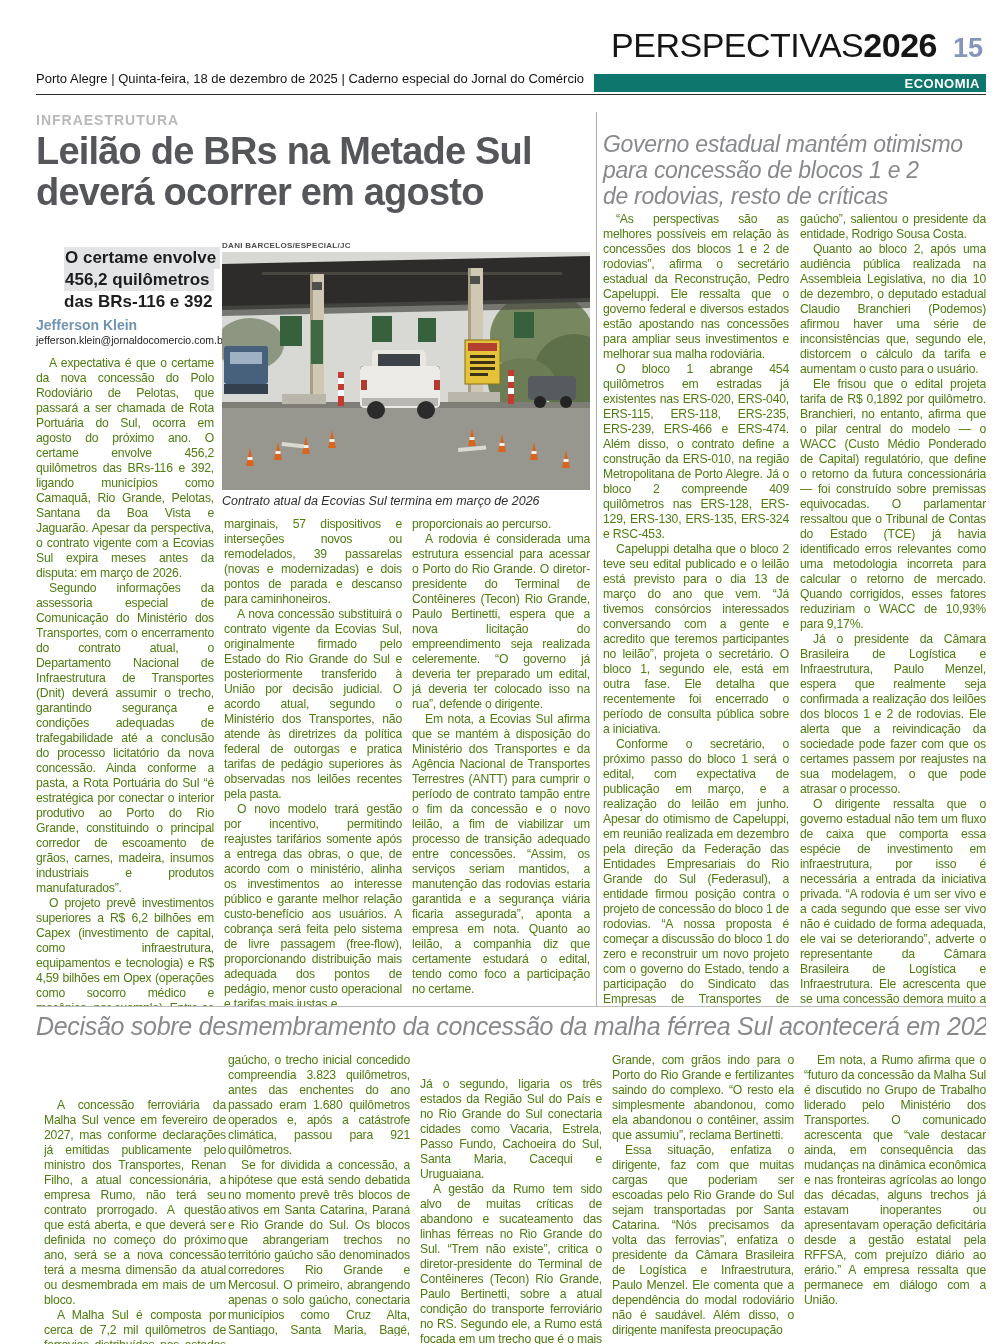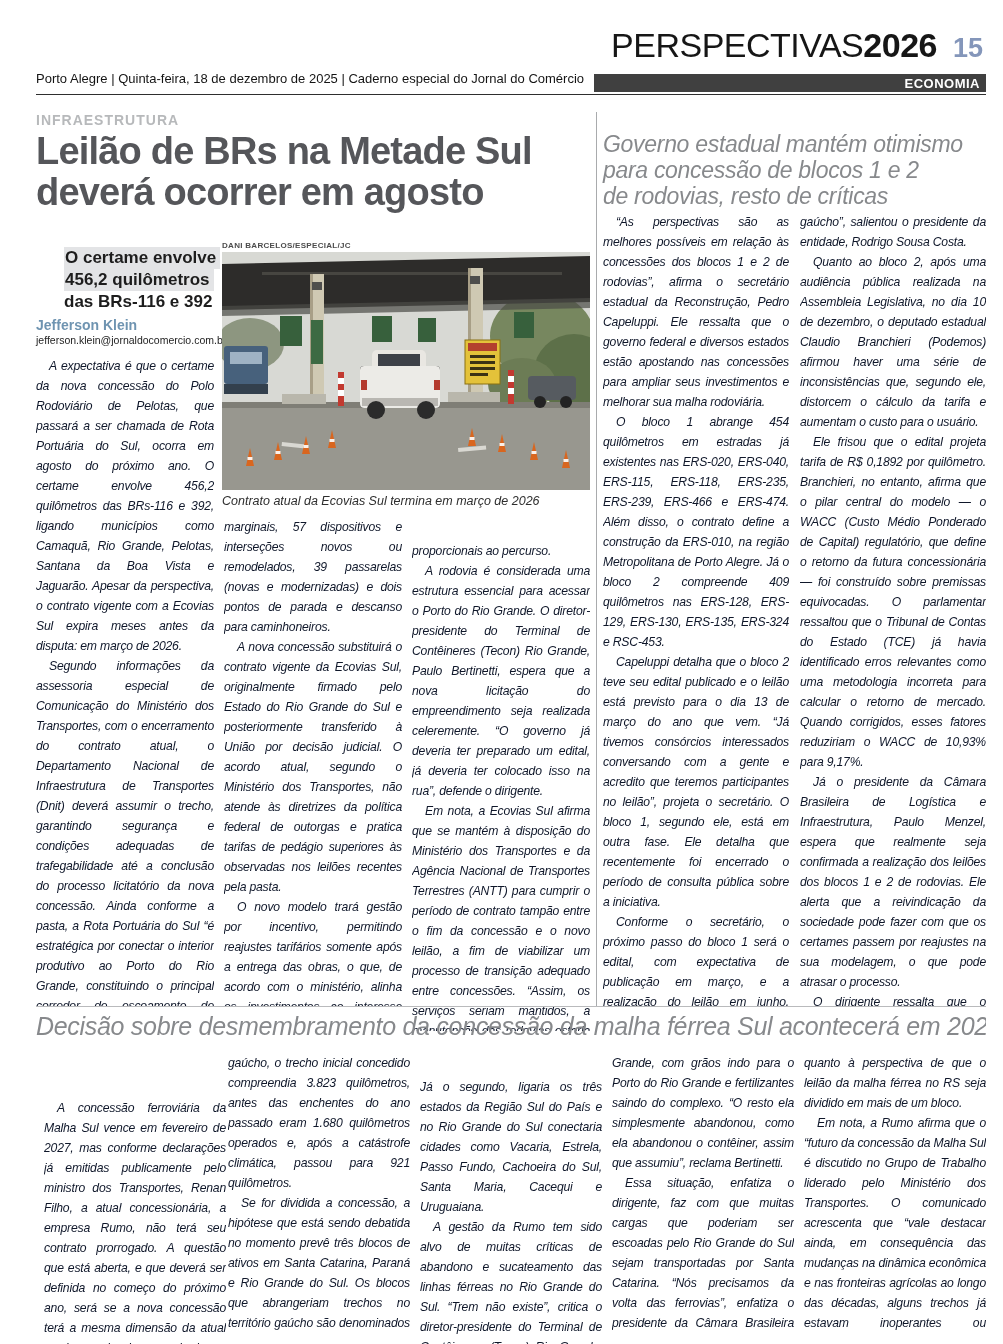--- a/index.html
+++ b/index.html
@@ -5,46 +5,46 @@
   html,body{margin:0;padding:0;background:#ffffff;}
   .page{position:relative;width:1003px;height:1344px;background:#fff;overflow:hidden;
         font-family:"Liberation Sans",sans-serif;color:#111;}
   
   .masthead{position:absolute;top:26px;right:20px;display:flex;align-items:baseline;gap:16px;}
   .brand{font-size:34px;letter-spacing:-0.5px;color:#161616;}
   .brand .light{font-weight:400;}
   .brand .bold{font-weight:bold;}
   .pagenum{font-size:27px;font-weight:bold;color:#8496ba;}
   .dateline{position:absolute;top:71px;left:36px;font-size:13px;color:#141414;}
-  .section-bar{position:absolute;top:74px;left:594px;width:392px;height:18px;background:#404040;
+  .section-bar{position:absolute;top:74px;left:594px;width:392px;height:18px;background:#0f766e;
                display:flex;align-items:center;justify-content:flex-end;padding-right:6px;box-sizing:border-box;}
   .section-bar span{color:#fff;font-weight:bold;font-size:13px;letter-spacing:0.5px;}
   .header-rule{position:absolute;top:94px;left:36px;width:950px;height:1px;background:#2e2e2e;}
   
   .kicker{position:absolute;top:112px;left:36px;font-size:14px;font-weight:bold;color:#b7b9bb;letter-spacing:1px;}
   .headline{position:absolute;top:131px;left:36px;color:#55565a;font-weight:bold;
             font-size:38px;line-height:41px;letter-spacing:-0.8px;white-space:nowrap;}
   .subhead{position:absolute;top:247px;left:36px;font-size:17px;font-weight:bold;line-height:22px;color:#1d1d1d;padding-left:28px;}
   .subhead span{display:inline-block;white-space:nowrap;padding:0 3px 0 0;}
   .subhead .hl{background:#e3e4e6;padding:0 4px 0 1px;}
   .byline-name{position:absolute;top:317px;left:36px;font-size:14px;font-weight:bold;color:#6f94b1;}
   .byline-mail{position:absolute;top:334px;left:36px;font-size:10.5px;color:#1d1d1d;}
   
   .photo-credit{position:absolute;top:241px;left:222px;width:368px;text-align:left;
                 font-size:8px;font-weight:bold;color:#4c4c4c;letter-spacing:0.3px;}
   .photo{position:absolute;top:252px;left:222px;width:368px;height:238px;overflow:hidden;background:#d7d8d3;}
   .caption{position:absolute;top:494px;left:222px;width:368px;font-size:12.5px;font-style:italic;color:#2e2e2e;}
   
-  .bodycol{position:absolute;text-align:justify;font-size:12.2px;line-height:20px;
-           letter-spacing:-0.2px;color:#0f172a;overflow:hidden;font-style:italic;}
+  .bodycol{position:absolute;text-align:justify;font-size:12.2px;line-height:15px;
+           letter-spacing:-0.2px;color:#4d7c0f;overflow:hidden;}
   .para{margin:0;text-indent:13px;}
   .para.cont{text-indent:0;}
   .col-a{left:36px;top:356px;width:178px;height:650px;}
   .col-b{left:224px;top:517px;width:178px;height:490px;}
-  .col-c{left:412px;top:517px;width:178px;height:490px;margin-top:24px;}
+  .col-c{left:412px;top:517px;width:178px;height:490px;}
   .vrule{position:absolute;left:596px;top:112px;width:1px;height:894px;background:#a9abad;}
   
   .side-headline{position:absolute;top:131px;left:603px;color:#87898c;font-style:italic;
                  font-size:23px;line-height:26px;letter-spacing:-0.3px;white-space:nowrap;}
   .col-sa{left:603px;top:212px;width:186px;height:794px;}
   .col-sb{left:800px;top:212px;width:186px;height:794px;}
   
   .mid-rule{position:absolute;top:1006px;left:36px;width:950px;height:1px;background:#b9babc;}
   .bottom-headline{position:absolute;top:1012px;left:36px;width:950px;color:#87898c;font-style:italic;
                    font-size:25px;letter-spacing:-0.3px;white-space:nowrap;overflow:hidden;}
@@ -229,17 +229,16 @@
   </div>
   <div class="bodycol col-b3">
     <p class="para cont">Já o segundo, ligaria os três estados da Região Sul do País e no Rio Grande do Sul conectaria cidades como Vacaria, Estrela, Passo Fundo, Cachoeira do Sul, Santa Maria, Cacequi e Uruguaiana.</p>
     <p class="para">A gestão da Rumo tem sido alvo de muitas críticas de abandono e sucateamento das linhas férreas no Rio Grande do Sul. “Trem não existe”, critica o diretor-presidente do Terminal de Contêineres (Tecon) Rio Grande, Paulo Bertinetti, sobre a atual condição do transporte ferroviário no RS. Segundo ele, a Rumo está focada em um trecho que é o mais rentável no Estado, que é o de Cruz Alta – Rio</p>
   </div>
   <div class="bodycol col-b4">
     <p class="para cont">Grande, com grãos indo para o Porto do Rio Grande e fertilizantes saindo do complexo. “O resto ela simplesmente abandonou, como ela abandonou o contêiner, assim que assumiu”, reclama Bertinetti.</p>
     <p class="para">Essa situação, enfatiza o dirigente, faz com que muitas cargas que poderiam ser escoadas pelo Rio Grande do Sul sejam transportadas por Santa Catarina. “Nós precisamos da volta das ferrovias”, enfatiza o presidente da Câmara Brasileira de Logística e Infraestrutura, Paulo Menzel. Ele comenta que a dependência do modal rodoviário não é saudável. Além disso, o dirigente manifesta preocupação</p>
   </div>
   <div class="bodycol col-b5">
-    <p class="para cont">quanto à perspectiva de que o leilão da malha férrea no RS seja dividido em mais de um bloco.</p>
     <p class="para">Em nota, a Rumo afirma que o “futuro da concessão da Malha Sul é discutido no Grupo de Trabalho liderado pelo Ministério dos Transportes. O comunicado acrescenta que “vale destacar ainda, em consequência das mudanças na dinâmica econômica e nas fronteiras agrícolas ao longo das décadas, alguns trechos já estavam inoperantes ou apresentavam operação deficitária desde a gestão estatal pela RFFSA, com prejuízo diário ao erário.” A empresa ressalta que permanece em diálogo com a União.</p>
   </div>
 
 </div>
 
 </body></html>

